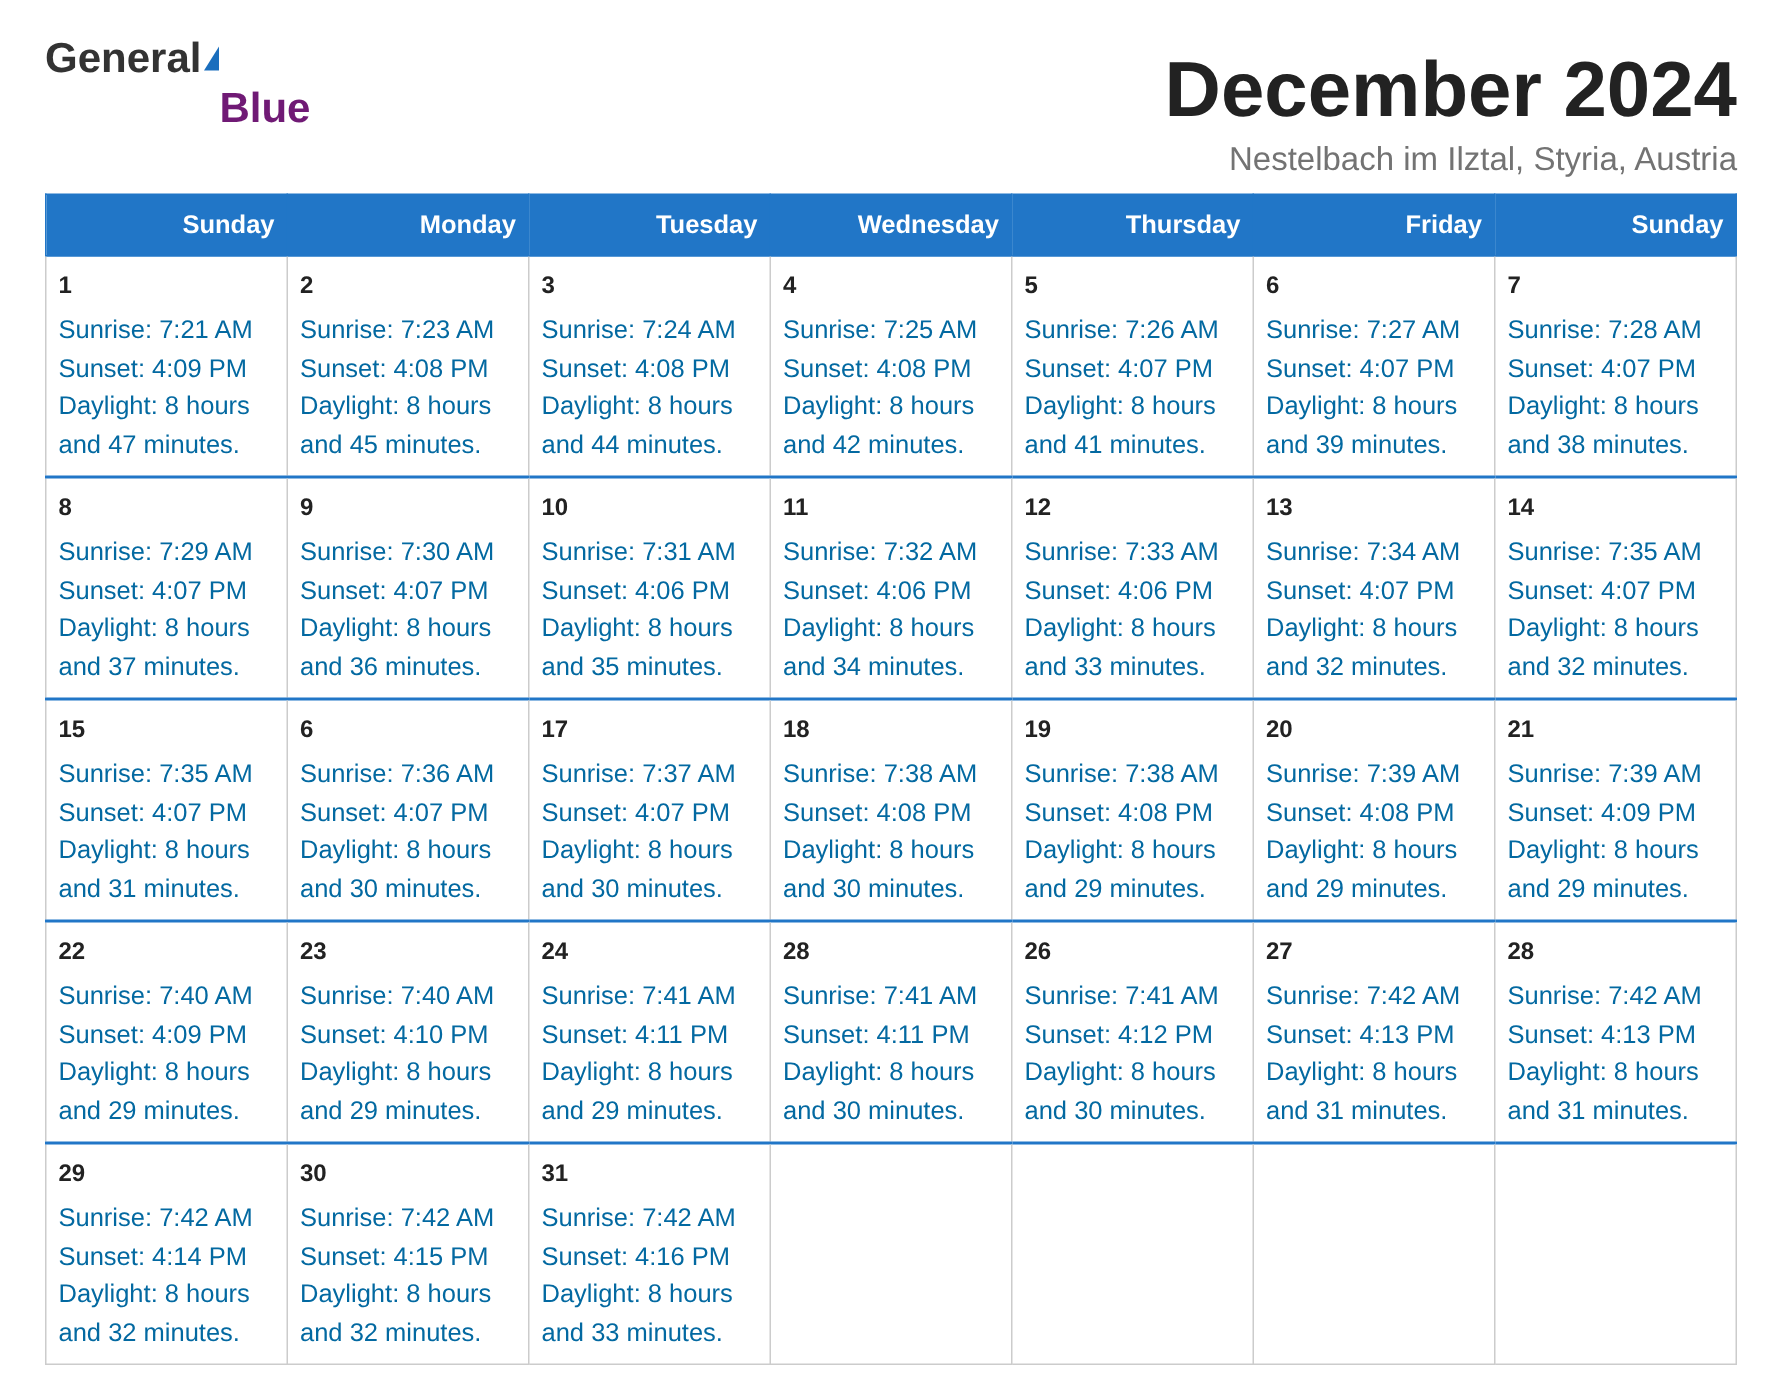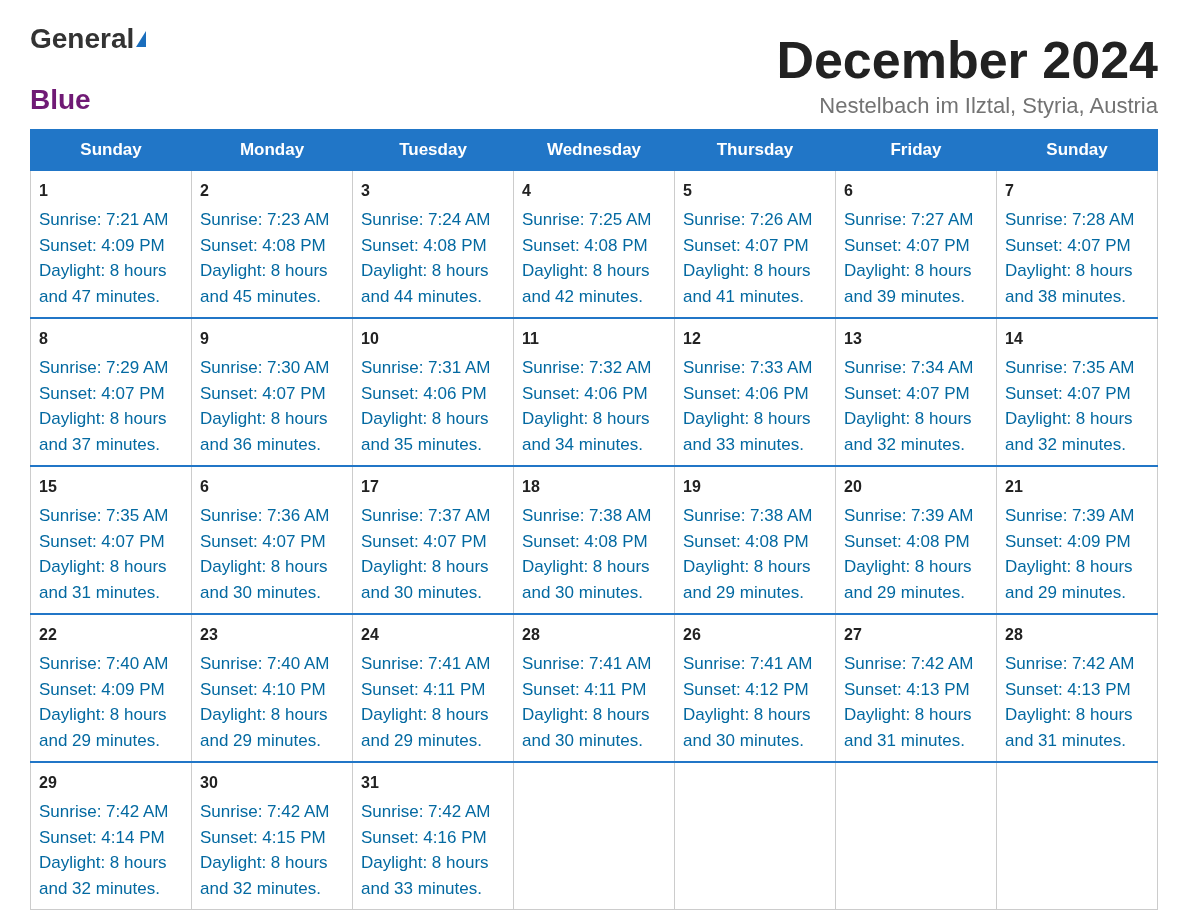--- a/index.html
+++ b/index.html
@@ -11,21 +11,21 @@
       min-height: 918px;
     }
     .header {
       display: flex;
       justify-content: space-between;
       align-items: flex-start;
       margin-bottom: 10px;
     }
     .logo {
       display: flex;
-      flex-direction: column;
+      flex-direction: row;
       align-items: flex-start;
       padding-top: 5px;
     }
     .logo-text {
       font-size: 28px;
       font-weight: bold;
       color: #333;
       line-height: 1;
     }
     .logo-triangle {
@@ -56,21 +56,21 @@
       width: 100%;
       border-collapse: collapse;
       margin-top: 10px;
     }
     thead tr th {
       background-color: #2176c7;
       color: #ffffff;
       font-size: 17px;
       font-weight: bold;
       padding: 10px 8px;
-      text-align: center;
+      text-align: right;
       border: 1px solid #2176c7;
       margin-top: 37px;
     }
     tbody tr td {
       vertical-align: top;
       padding: 8px 8px;
       border: 1px solid #ccc;
       font-size: 13px;
       color: #333;
       line-height: 1.5;

